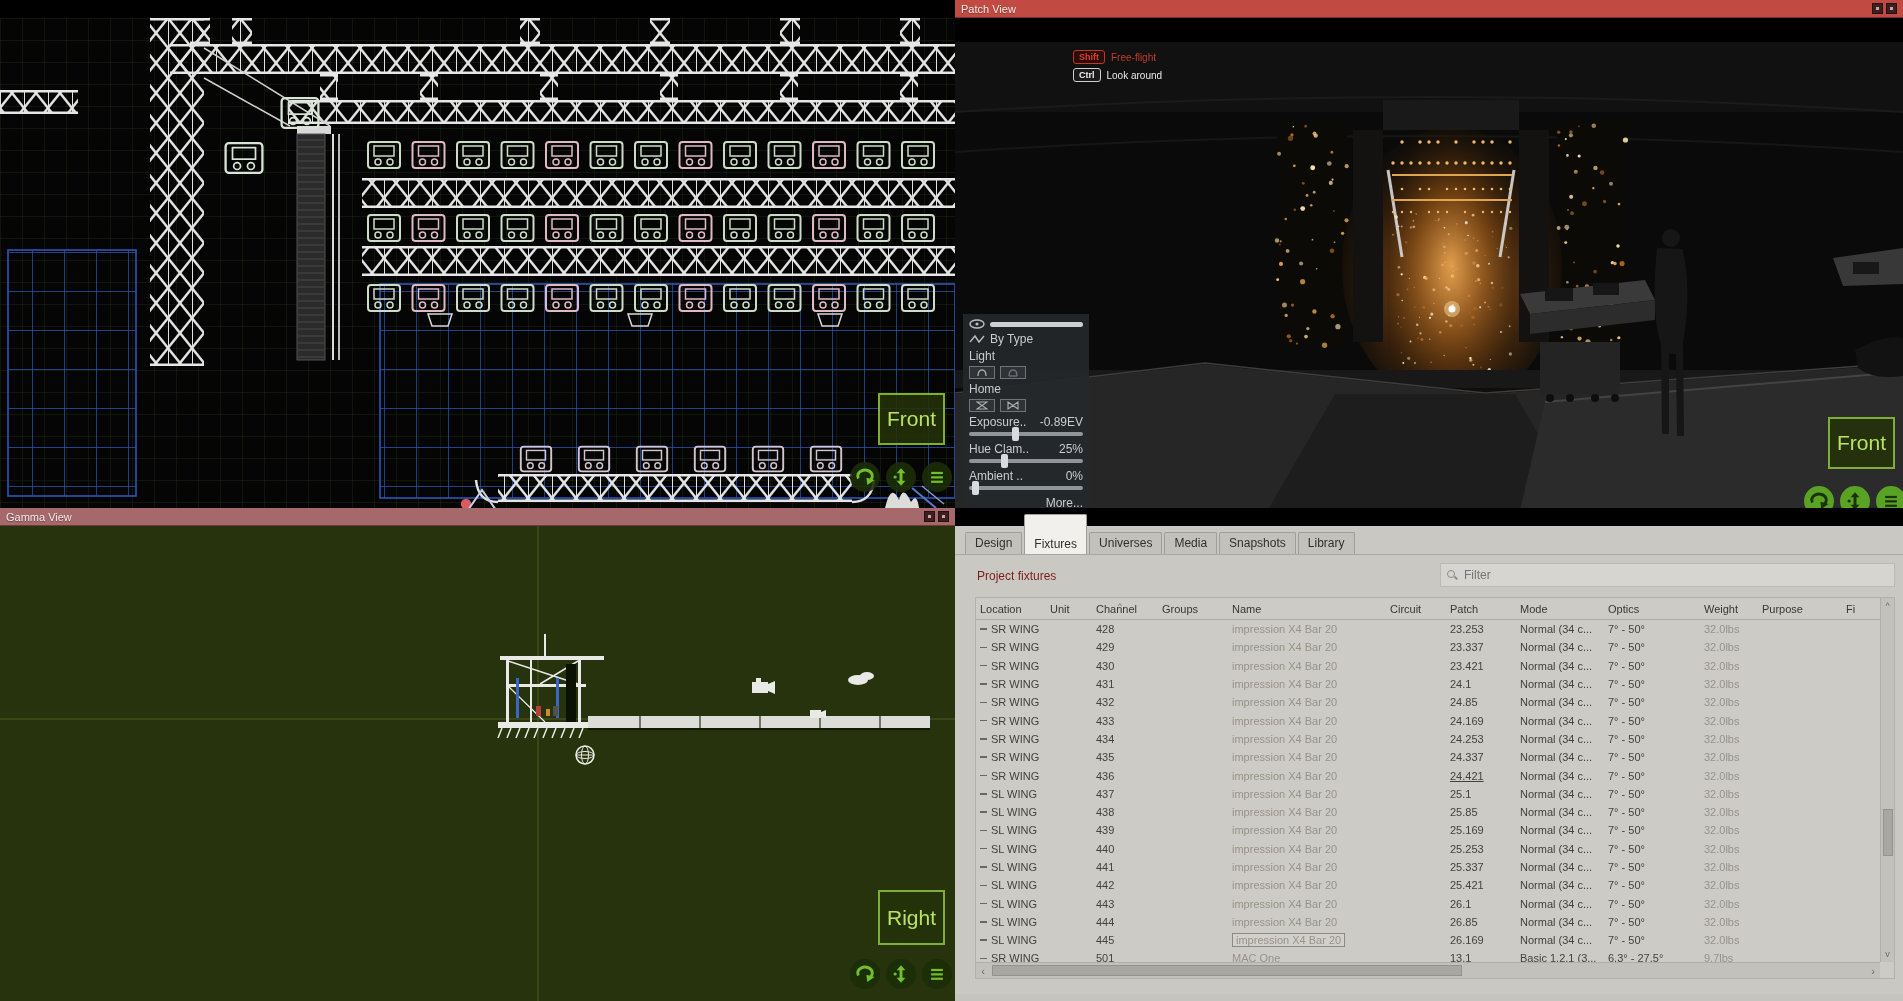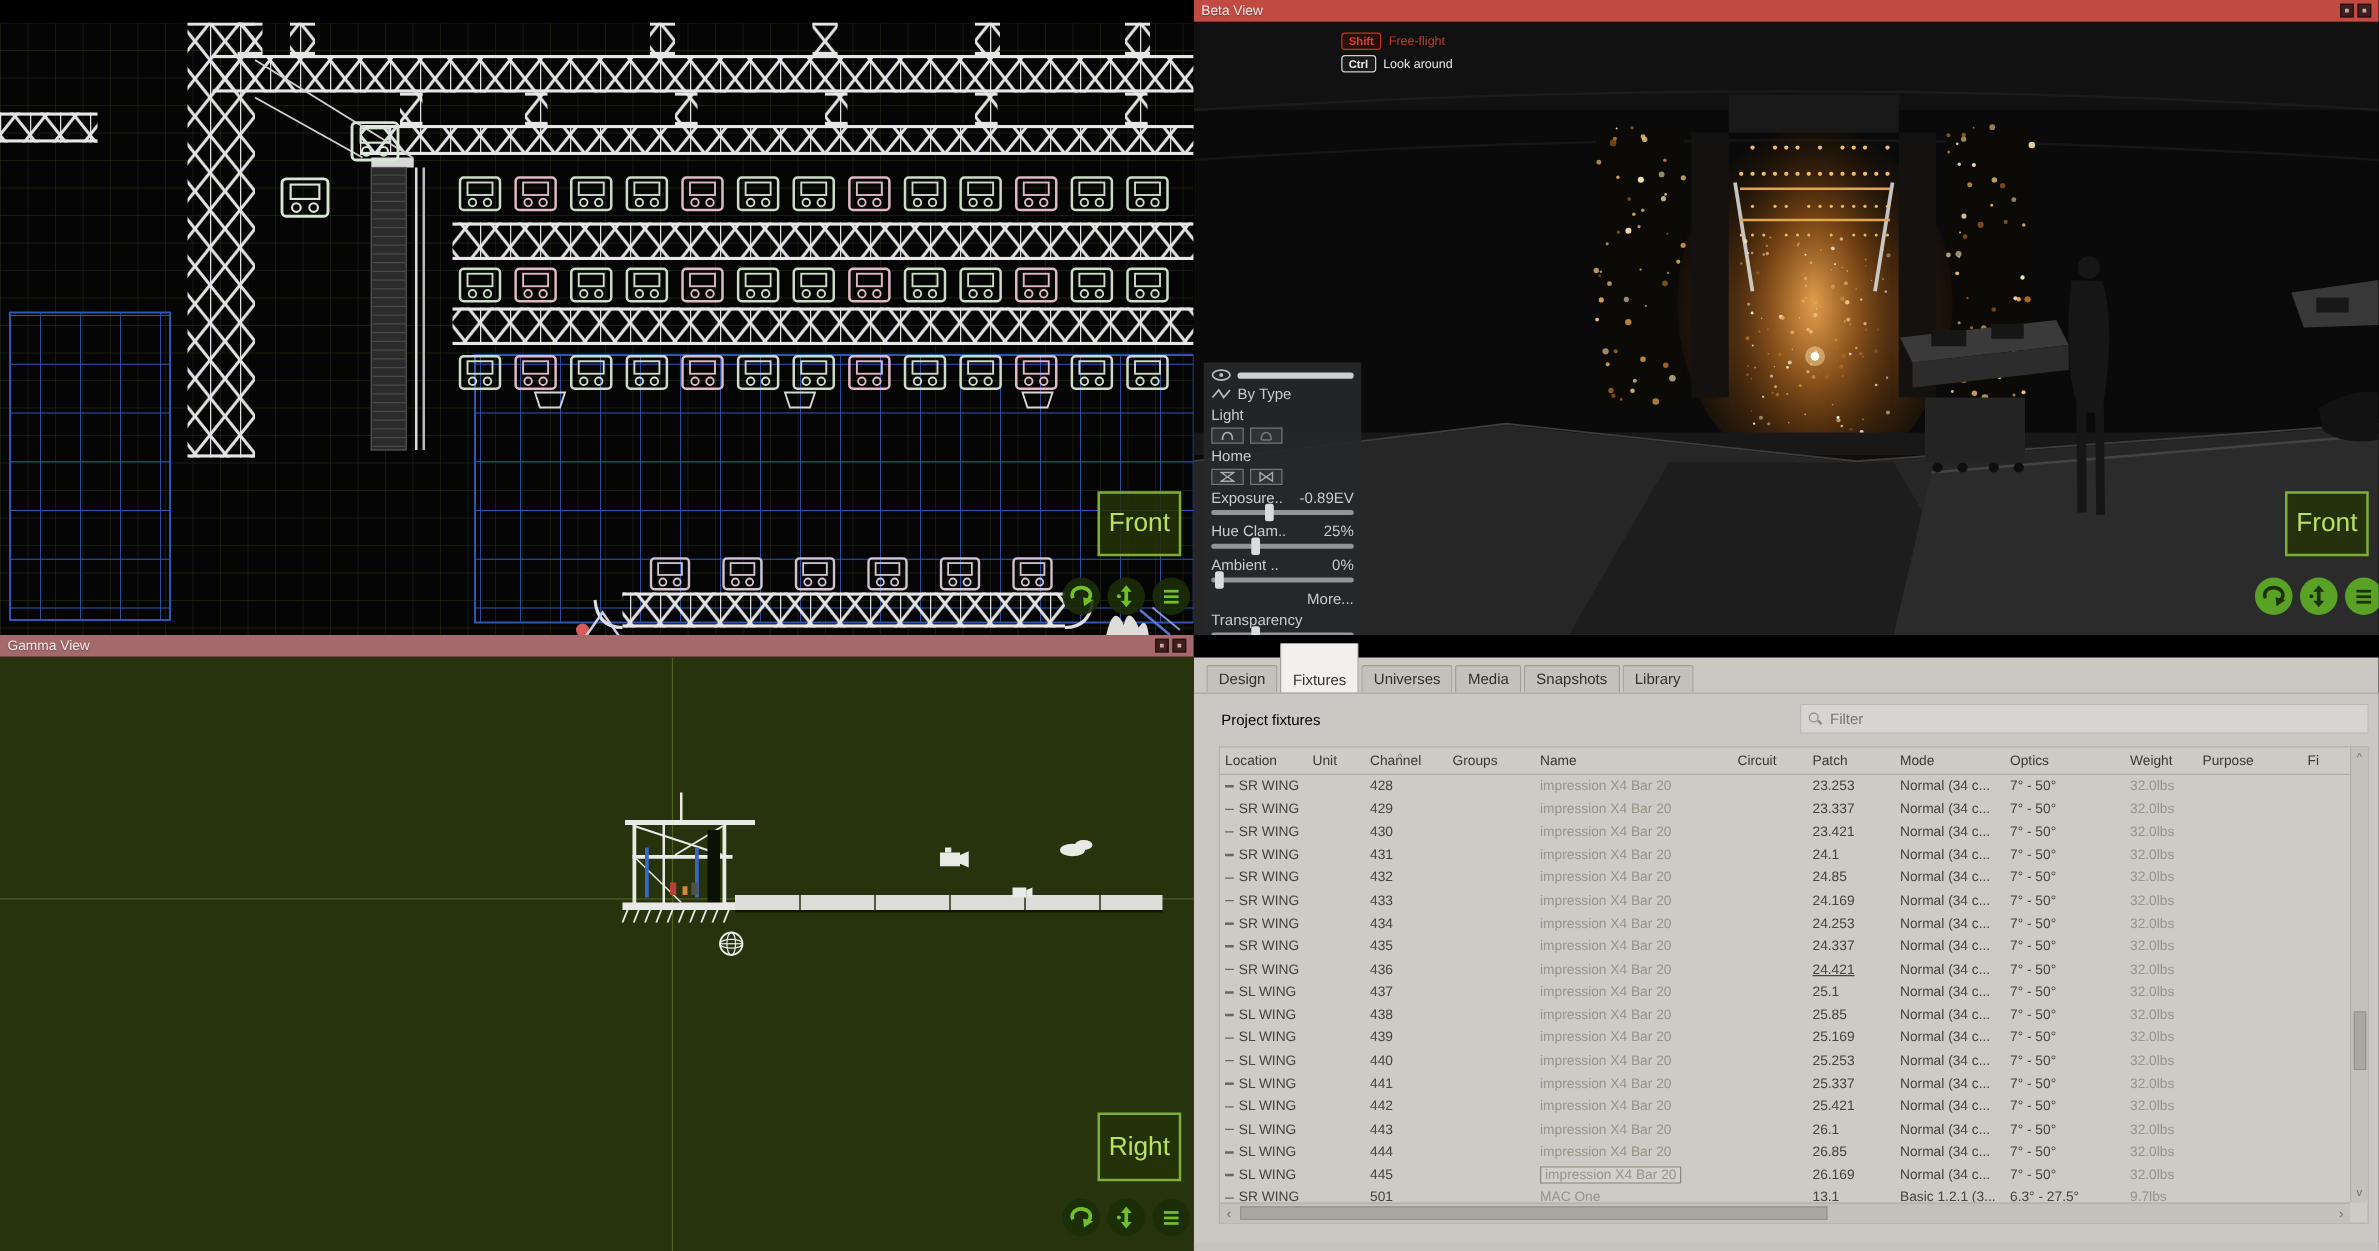--- a/index.html
+++ b/index.html
@@ -47,21 +47,21 @@
   .hud .toprow{display:flex;align-items:center;gap:5px;}
   .hud .topslider{flex:1;height:5px;background:#cdd0d2;border-radius:3px;cursor:pointer;}
 
   
   .proj-body{position:absolute;left:0;top:18px;right:0;bottom:0;background:#cac8c3;}
   .tabs{position:absolute;left:10px;top:6px;display:flex;align-items:flex-end;height:22px;}
   .tab{font-size:12px;color:#33302b;padding:3px 9px 4px 9px;border:1px solid #a09e99;border-bottom:none;
     background:#c3c1bc;margin-right:2px;cursor:pointer;border-radius:2px 2px 0 0;}
   .tab.active{background:#f2f0ec;padding-top:22px;position:relative;top:1px;}
   .proj-inner{position:absolute;left:0;top:28px;right:0;bottom:0;border-top:1px solid #a9a7a2;background:#cac8c3;}
-  .section-label{position:absolute;left:22px;top:14px;font-size:12px;color:#000000;}
+  .section-label{position:absolute;left:22px;top:14px;font-size:12px;color:#7f1d1d;}
   .filterbox{position:absolute;left:485px;top:8px;width:455px;height:24px;background:#d7d5d1;border:1px solid #bcbab6;
     display:flex;align-items:center;padding:0 6px;gap:5px;}
   .filterbox input{border:none;background:transparent;outline:none;font-size:12px;color:#55524c;width:100%;font-family:"Liberation Sans",sans-serif;}
   .mag{width:10px;height:10px;position:relative;flex:none;}
   .mag::before{content:"";position:absolute;left:0;top:0;width:6px;height:6px;border:1.5px solid #8f8c86;border-radius:50%;}
   .mag::after{content:"";position:absolute;left:7px;top:7px;width:4px;height:1.5px;background:#8f8c86;transform:rotate(45deg);}
   .tablewrap{position:absolute;left:20px;top:42px;width:920px;bottom:22px;border:1px solid #b3b1ac;background:#cdcbc6;}
   .thead{display:flex;height:22px;border-bottom:1px solid #aeaca7;align-items:center;}
   .th{font-size:11px;color:#3a3732;padding-left:4px;position:relative;cursor:pointer;white-space:nowrap;overflow:hidden;}
   .th .sortmark{position:absolute;top:-2px;left:26px;font-size:8px;color:#666;}
@@ -283,27 +283,27 @@
           <rect x="7" y="8" width="16" height="3" fill="#72bf2a"></rect>
           <rect x="7" y="14" width="16" height="3" fill="#72bf2a"></rect>
           <rect x="7" y="20" width="16" height="3" fill="#72bf2a"></rect>
         </svg>
     </div>
   </div>
 </div>
 
 <div class="window" id="win-beta" style="left:955px;top:0;width:948px;height:508px;">
   <div class="titlebar active">
-    <span class="title-text">Beta View</span>
+    <span class="title-text">Patch View</span>
     <span class="winbtns">
       <span class="winbtn"></span>
       <span class="winbtn"></span>
     </span>
   </div>
-  <div class="content" style="background:#0a0a0a;">
+  <div class="content" style="background:#0a0a0a;margin-top:24px;">
     <svg id="beta-svg" width="948" height="490" viewBox="0 0 948 490">
         <defs>
           <radialGradient id="glow" cx="50%" cy="55%" r="65%">
             <stop offset="0%" stop-color="#e8a34f" stop-opacity="0.85"></stop>
             <stop offset="45%" stop-color="#8a4d14" stop-opacity="0.55"></stop>
             <stop offset="100%" stop-color="#000" stop-opacity="0"></stop>
           </radialGradient>
         </defs>
         <rect x="0" y="0" width="948" height="490" fill="#0a0a0a"></rect>
         <rect x="0" y="0" width="948" height="70" fill="#111"></rect>

